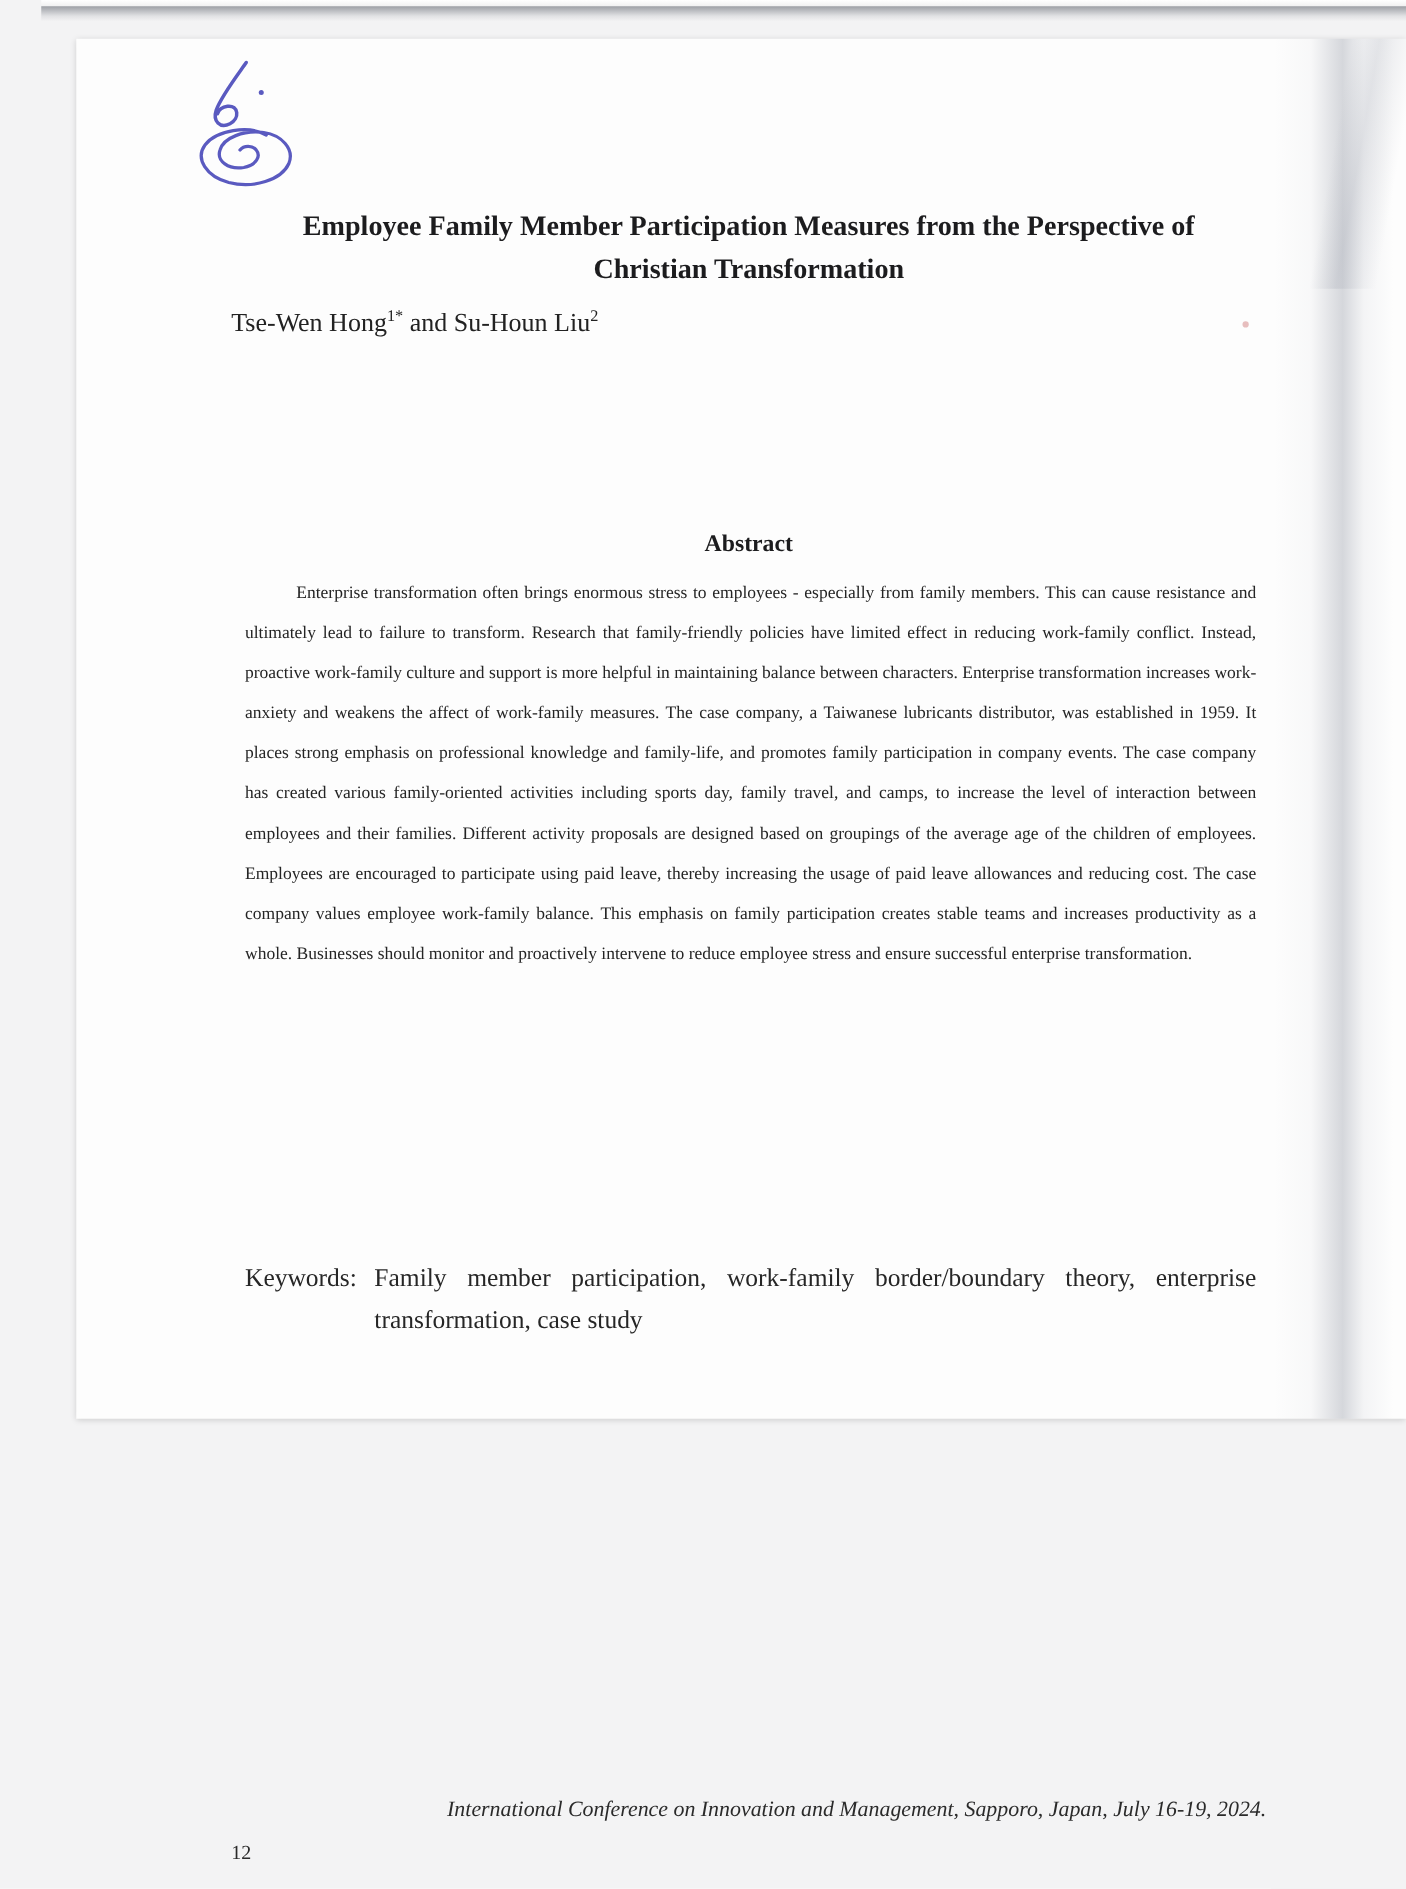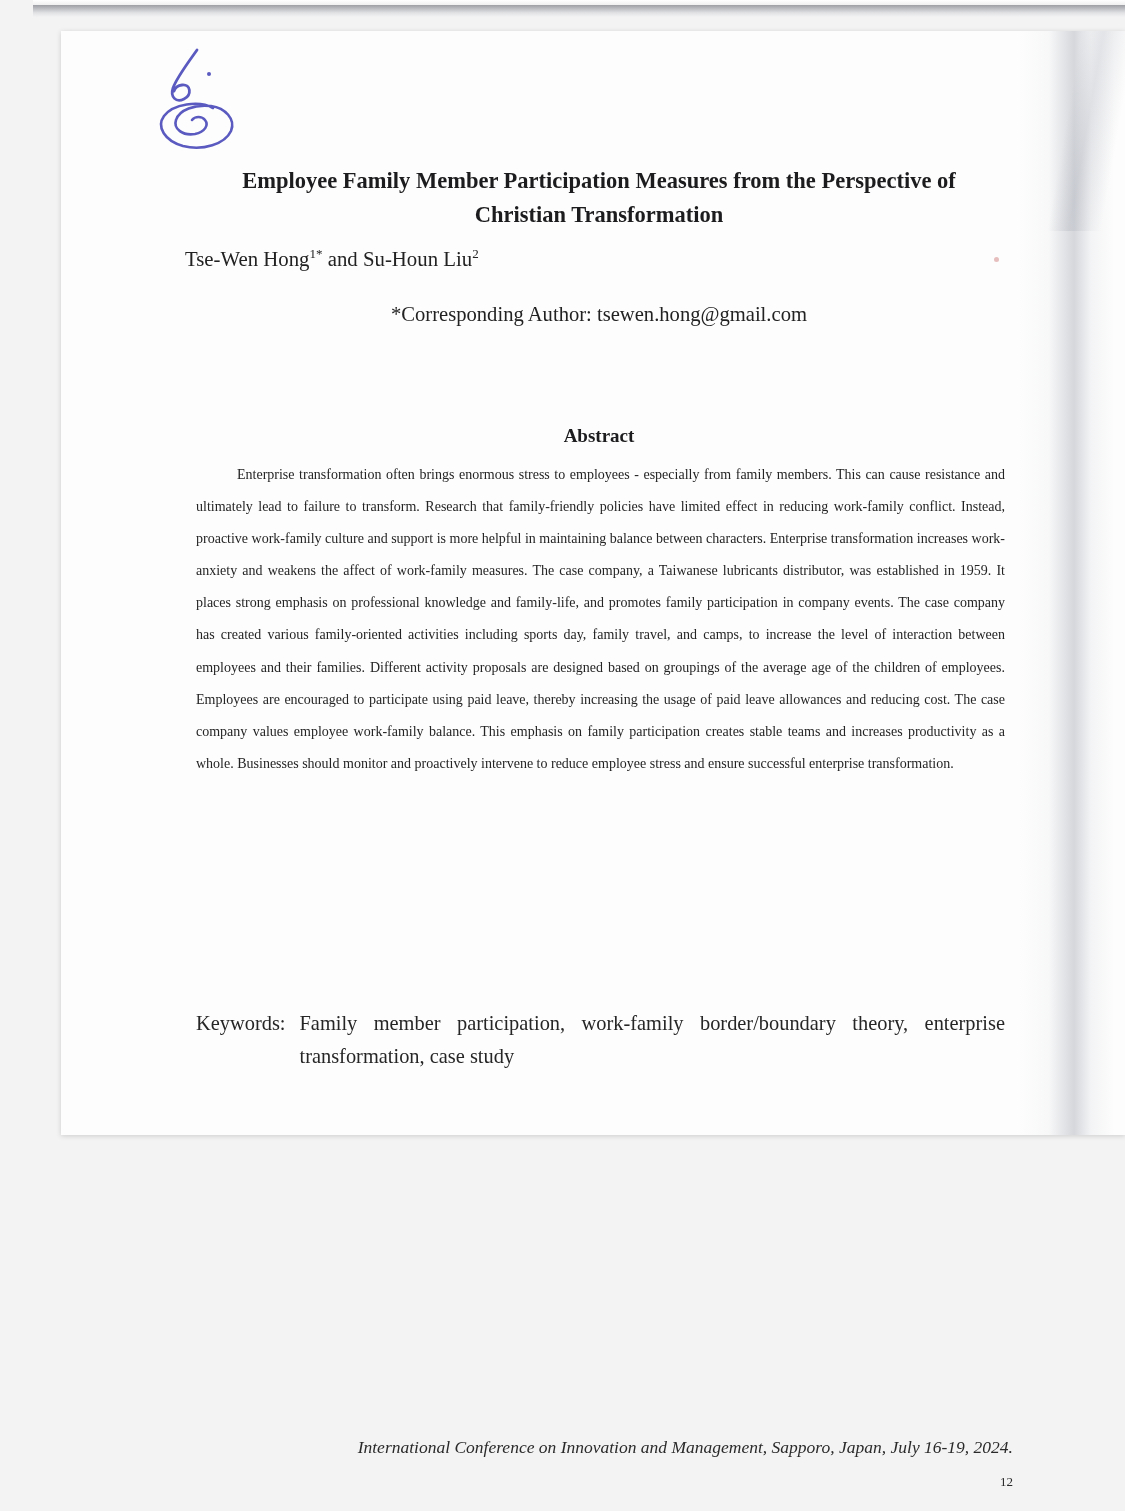--- a/index.html
+++ b/index.html
@@ -74,21 +74,21 @@
     font-size: 20.4px; line-height: 33px; display: flex;
   }
   .keywords-label { white-space: nowrap; margin-right: 14px; }
   .keywords-text { flex: 1; text-align: justify; }
   .footer-conference {
     position: absolute; left: 124px; top: 1406px; width: 828px;
     text-align: right; font-style: italic; font-size: 17.5px; color: #2a2a2a;
   }
   .page-number {
     position: absolute; left: 124px; top: 1443px; width: 828px;
-    text-align: right; font-size: 13px; color: #2a2a2a;
+    text-align: left; font-size: 16px; color: #2a2a2a;
   }
   .speck {
     position: absolute; left: 933px; top: 226px; width: 5px; height: 5px;
     border-radius: 50%; background: #dfa8a8; opacity: 0.75;
   }
 </style>
 </head>
 <body>
 
 <div>
@@ -115,21 +115,20 @@
     </div>
 
     <div class="title">
       <div>Employee Family Member Participation Measures from the Perspective of</div>
       <div>Christian Transformation</div>
     </div>
 
     <div class="authors"><span>Tse-Wen Hong</span><sup>1*</sup><span> and </span><span>Su-Houn Liu</span><sup>2</sup></div>
 
     <div class="affiliations">
-      <div>*Corresponding Author: tsewen.hong@gmail.com</div>
     </div>
 
     <div class="speck"></div>
 
     <div class="abstract-heading">Abstract</div>
 
     <div class="abstract-body">Enterprise transformation often brings enormous stress to employees - especially from family members. This can cause resistance and ultimately lead to failure to transform. Research that family-friendly policies have limited effect in reducing work-family conflict. Instead, proactive work-family culture and support is more helpful in maintaining balance between characters. Enterprise transformation increases work-anxiety and weakens the affect of work-family measures. The case company, a Taiwanese lubricants distributor, was established in 1959. It places strong emphasis on professional knowledge and family-life, and promotes family participation in company events. The case company has created various family-oriented activities including sports day, family travel, and camps, to increase the level of interaction between employees and their families. Different activity proposals are designed based on groupings of the average age of the children of employees. Employees are encouraged to participate using paid leave, thereby increasing the usage of paid leave allowances and reducing cost. The case company values employee work-family balance. This emphasis on family participation creates stable teams and increases productivity as a whole. Businesses should monitor and proactively intervene to reduce employee stress and ensure successful enterprise transformation.</div>
 
     <div class="keywords">
       <span class="keywords-label">Keywords:</span>

